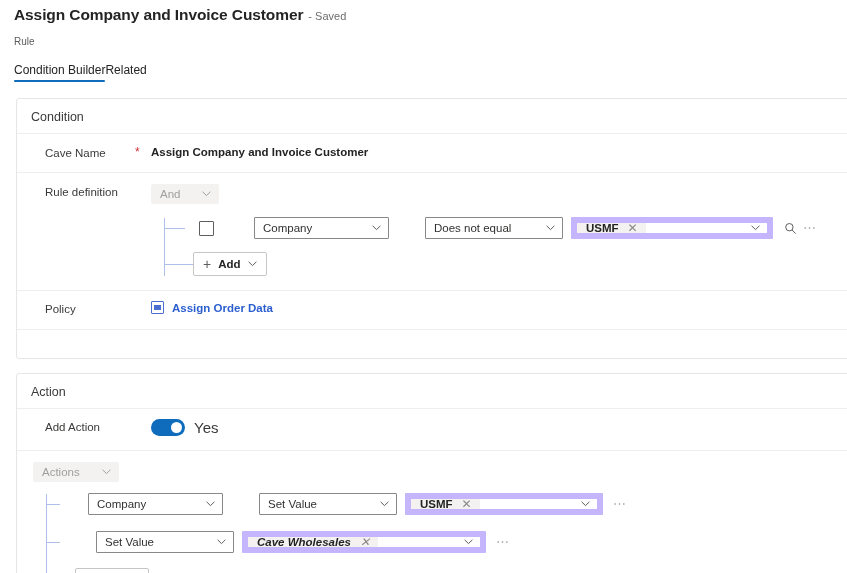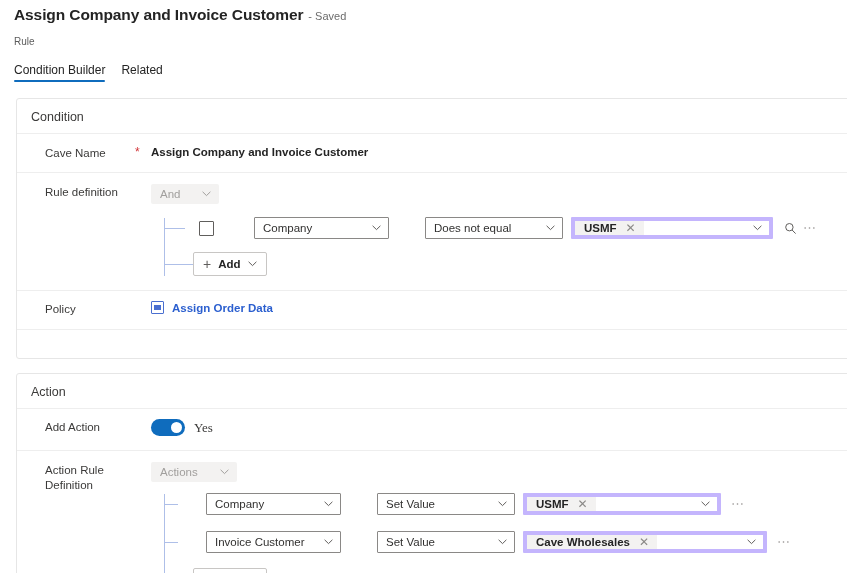--- a/index.html
+++ b/index.html
@@ -39,21 +39,20 @@
   }
   .page-subtitle {
     font-size: 10px;
     color: #5c5c5c;
     margin-top: 12px;
   }
 
   
   .tabstrip {
     display: flex;
-    gap: 16px;
     padding-left: 14px;
     margin-top: 16px;
   }
   .tab {
     font-size: 12px;
     color: #242424;
     padding-bottom: 5px;
     position: relative;
     cursor: pointer;
     line-height: 14px;
@@ -218,21 +217,21 @@
     margin-top: -3px;
   }
   .chev svg { display: block; }
 
   .select.w-field { width: 135px; flex: 0 0 135px; }
   .select.w-op    { width: 138px; flex: 0 0 138px; }
 
   .tokenbox {
     position: relative;
     height: 22px;
-    border: 4px solid #c4b5fd;
+    border: 6px solid #c4b5fd;
     background: #fff;
     box-sizing: border-box;
     display: flex;
     align-items: center;
     padding: 0 22px 0 0;
     border-radius: 1px;
     cursor: text;
     overflow: hidden;
   }
   .tokenbox .chev {
@@ -351,23 +350,22 @@
   .toggle .knob {
     position: absolute;
     width: 11px;
     height: 11px;
     border-radius: 50%;
     background: #fff;
     top: 3px;
     right: 3px;
   }
   .toggle-label {
-    font-size: 13px;
+    font-size: 15px;
     color: #3b3a39;
-    font-family: Liberation Serif, serif;
   }
 
   .card-footer {
     border-top: 1px solid #eeeeee;
     height: 28px;
   }
 </style>
 </head>
 <body>
 
@@ -506,21 +504,20 @@
         <span class="toggle">
           <span class="knob"></span>
         </span>
         <span class="toggle-label">Yes</span>
       </span>
     </div>
   </div>
 
   <div class="row" style="padding-bottom:14px;">
     <div class="row-inner-sep"></div>
-    <div class="row-label">Action Rule Definition</div>
     <div class="req-star"></div>
     <div class="row-content">
 
       <div class="op-chip">
         <span>Actions</span>
         <span class="chev">
           <svg width="9" height="6" viewBox="0 0 9 6">
               <path d="M0.6 0.8 L4.5 4.6 L8.4 0.8" fill="none" stroke="#a19f9d" stroke-width="1"></path>
             </svg>
         </span>
@@ -559,39 +556,31 @@
                   <path d="M0.6 0.8 L4.5 4.6 L8.4 0.8" fill="none" stroke="#605e5c" stroke-width="1"></path>
                 </svg>
             </span>
           </div>
           <div class="gap-sm"></div>
           <span class="ellipsis">⋯</span>
         </div>
 
         <div class="tree-node action-row" style="padding-left:27px;margin-top:14px;">
           <div class="elbow" style="width:14px;"></div>
-          <div class="select w-field">
-            <span>Invoice Customer</span>
-            <span class="chev">
-              <svg width="9" height="6" viewBox="0 0 9 6">
-                  <path d="M0.6 0.8 L4.5 4.6 L8.4 0.8" fill="none" stroke="#605e5c" stroke-width="1"></path>
-                </svg>
-            </span>
-          </div>
           <div class="gap"></div>
           <div class="select w-op">
             <span>Set Value</span>
             <span class="chev">
               <svg width="9" height="6" viewBox="0 0 9 6">
                   <path d="M0.6 0.8 L4.5 4.6 L8.4 0.8" fill="none" stroke="#605e5c" stroke-width="1"></path>
                 </svg>
             </span>
           </div>
           <div class="gap"></div>
-          <div class="tokenbox" style="width:244px;flex:0 0 244px;">
+          <div class="tokenbox" style="width:244px;flex:0 0 244px;font-style:italic;">
             <span class="token">
               <span>Cave Wholesales</span>
               <span class="tok-x">✕</span>
             </span>
             <span class="chev">
               <svg width="9" height="6" viewBox="0 0 9 6">
                   <path d="M0.6 0.8 L4.5 4.6 L8.4 0.8" fill="none" stroke="#605e5c" stroke-width="1"></path>
                 </svg>
             </span>
           </div>

